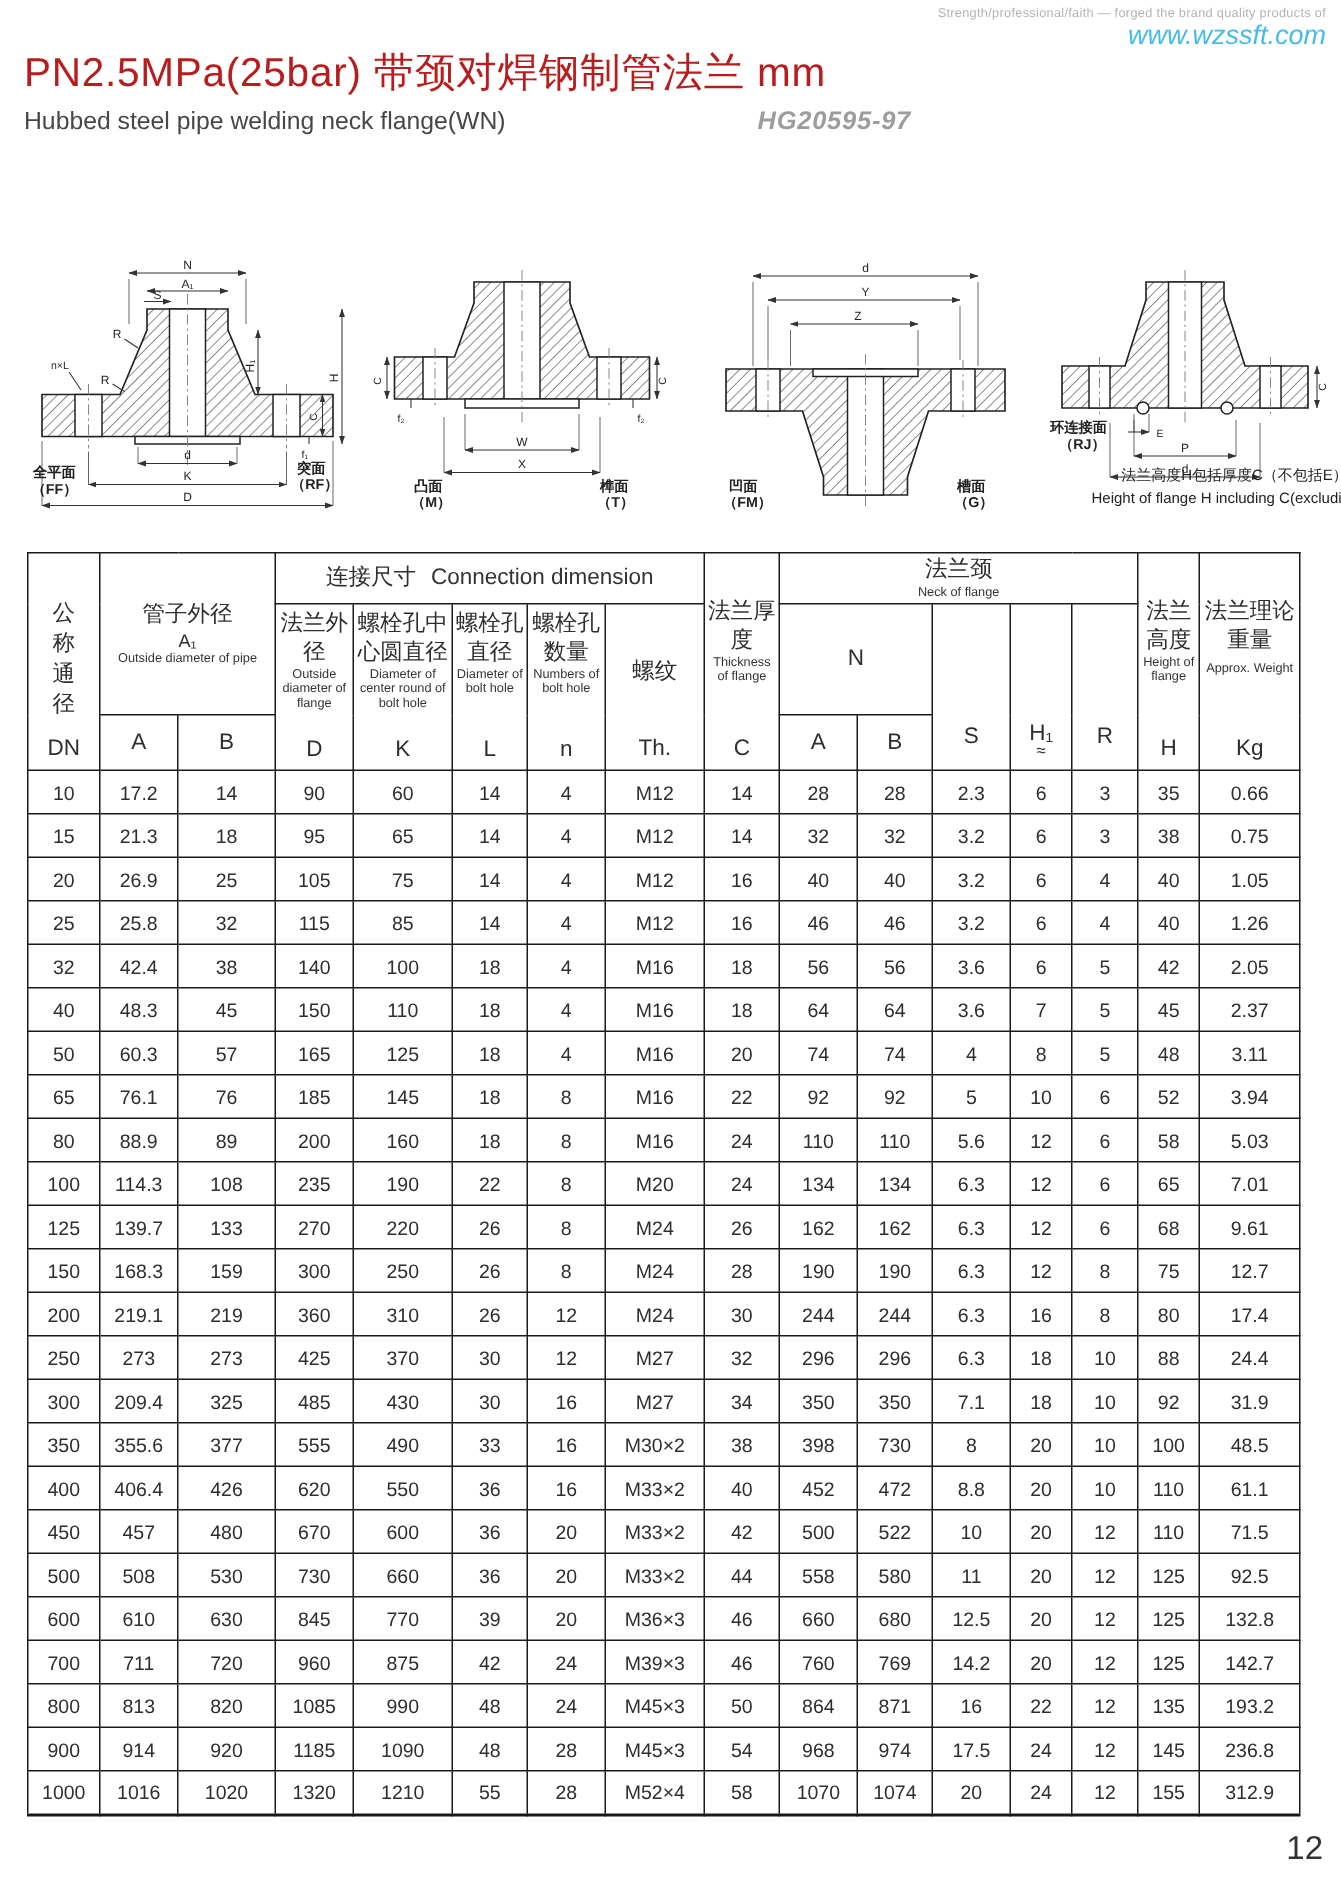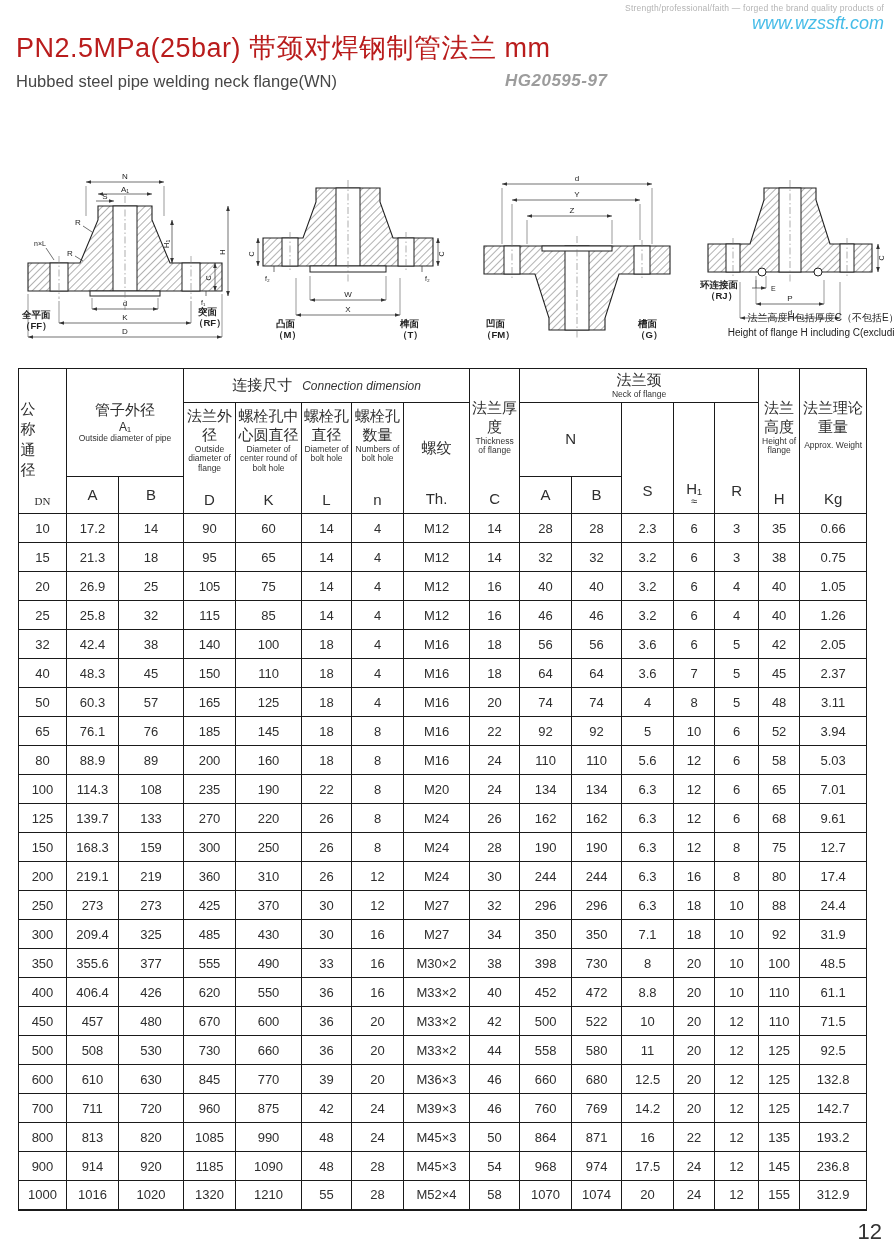--- a/index.html
+++ b/index.html
@@ -38,35 +38,35 @@
     border-collapse:collapse; table-layout:fixed; }
   table.spec th, table.spec td {
     border:1px solid #1a1a1a; text-align:center; vertical-align:middle;
     font-weight:normal; color:#2e2e2e; overflow:hidden;
   }
   table.spec { border-bottom:2px solid #1a1a1a; }
   td.val { font-size:13px; height:29px; }
   .cn  { font-size:15px; line-height:1.25; }
   .en  { font-size:8.5px; line-height:1.15; color:#333; display:block; }
   .ltr { font-size:15px; line-height:1.1; }
-  .flexcol { display:flex; flex-direction:column; height:100%; }
+  .flexcol { display:flex; flex-direction:column; align-items:center; height:100%; }
   th.tall { height:111px; padding:3px 1px 5px; }
   th.tall .cn { padding-top:1px; }
   th.tall .ltr { margin-top:auto; }
   th.full { height:145px; padding:4px 1px 6px; }
   th.full .cn { margin-top:26px; }
   th.full .ltr { margin-top:auto; }
   th.mid { height:111px; padding:20px 1px 6px; }
   th.mid .cn { margin:auto; }
   th.mid .ltr { margin-top:auto; }
   th.top1 { height:34px; }
   th.row3 { height:35px; }
   .dncell .cn { font-size:15px; line-height:1.35; display:block; }
-  .dncell .ltr { font-size:11px;font-family:Liberation Serif, serif; }
-  .inlineEn { font-size:12px; color:#333; margin-left:10px; font-weight:normal;font-style:italic; }
+  .dncell .ltr { font-size:15px; }
+  .inlineEn { font-size:15px; color:#333; margin-left:10px; font-weight:normal; }
   .approx { font-size:11px; line-height:.9; }
 
   .page-number { position:absolute; right:12px; bottom:6px; font-size:22px; color:#333; }
 </style>
 </head>
 <body>
 
 <svg width="0" height="0" style="position:absolute" aria-hidden="true">
   <defs>
     <pattern id="hatch" width="5" height="5" patternUnits="userSpaceOnUse" patternTransform="rotate(45)">

